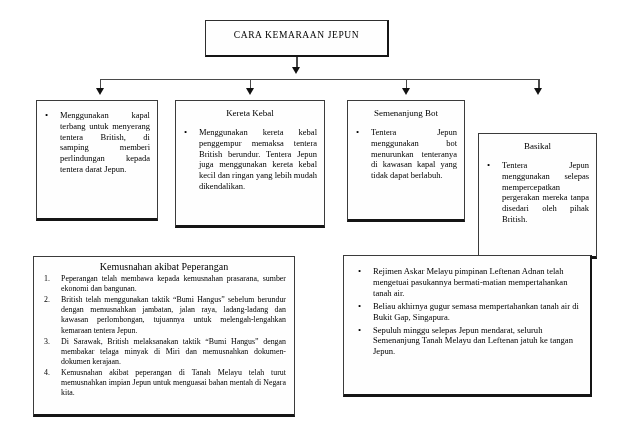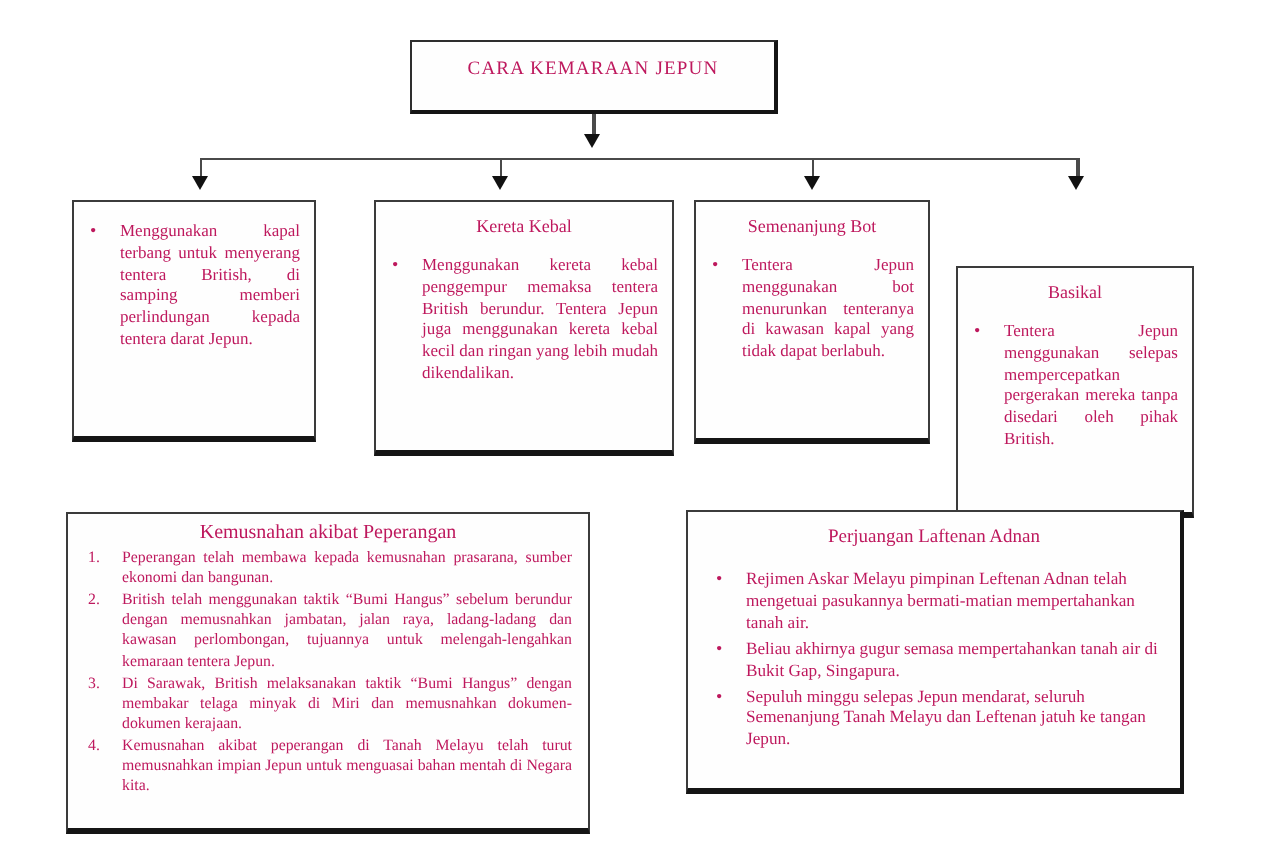--- a/index.html
+++ b/index.html
@@ -2,21 +2,21 @@
 <html><head>
 <meta charset="utf-8">
 <style>
   * { margin: 0; padding: 0; box-sizing: border-box; }
   html, body { background: #e8e8e8; }
   .canvas {
     position: relative;
     width: 640px; height: 427px;
     background: #ffffff;
     font-family: "Liberation Serif", "DejaVu Serif", serif;
-    color: #be185d;
+    color: #000000;
     overflow: hidden;
   }
   .box {
     position: absolute;
     background: #fefefe;
     border: 1px solid #3b3b3b;
     border-bottom: 3px solid #151515;
   }
   .box-title {
     text-align: center;
@@ -24,21 +24,21 @@
     margin-top: 7px;
   }
   .top-box {
     left: 205px; top: 20px; width: 184px; height: 37px;
     border: 1px solid #2e2e2e;
     border-bottom: 2px solid #151515;
     border-right: 2px solid #151515;
   }
   .top-box .box-title { font-size: 9.5px; letter-spacing: 0.6px; margin-top: 9px; }
   .branch-1 { left: 36px;  top: 100px; width: 122px; height: 121px; }
-  .branch-2 { left: 187px; top: 100px; width: 150px; height: 128px; }
+  .branch-2 { left: 175px; top: 100px; width: 150px; height: 128px; }
   .branch-3 { left: 347px; top: 100px; width: 118px; height: 122px; }
   .branch-4 { left: 478px; top: 100px; width: 119px; height: 126px; margin-top: 33px; }
   .bullet-list { margin-top: 9px; padding: 0 7px 0 8px; }
   .bullet-row { display: flex; font-size: 8.5px; line-height: 1.27; margin-bottom: 4px; }
   .bullet-row .marker { width: 15px; flex: 0 0 15px; font-size: 9px; }
   .bullet-row .btext { flex: 1; text-align: justify; }
   .bl-box { left: 33px; top: 256px; width: 262px; height: 161px; }
   .bl-box .box-title { font-size: 10px; margin-top: 4px; }
   .num-list { margin-top: 2px; padding: 0 8px 0 10px; }
   .num-row { display: flex; font-size: 7.9px; line-height: 1.28; margin-bottom: 1px; }
@@ -139,21 +139,20 @@
         <span class="btext">Di Sarawak, British melaksanakan taktik “Bumi Hangus” dengan membakar telaga minyak di Miri dan memusnahkan dokumen- dokumen kerajaan.</span>
       </div>
       <div class="num-row">
         <span class="marker">4.</span>
         <span class="btext">Kemusnahan akibat peperangan di Tanah Melayu telah turut memusnahkan impian Jepun untuk menguasai bahan mentah di Negara kita.</span>
       </div>
     </div>
   </div>
 
   <div class="box br-box">
-    <div class="box-title">Perjuangan Laftenan Adnan</div>
     <div class="bullet-list">
       <div class="bullet-row">
         <span class="marker">•</span>
         <span class="btext">Rejimen Askar Melayu pimpinan Leftenan Adnan telah mengetuai pasukannya bermati-matian mempertahankan tanah air.</span>
       </div>
       <div class="bullet-row">
         <span class="marker">•</span>
         <span class="btext">Beliau akhirnya gugur semasa mempertahankan tanah air di Bukit Gap, Singapura.</span>
       </div>
       <div class="bullet-row">

